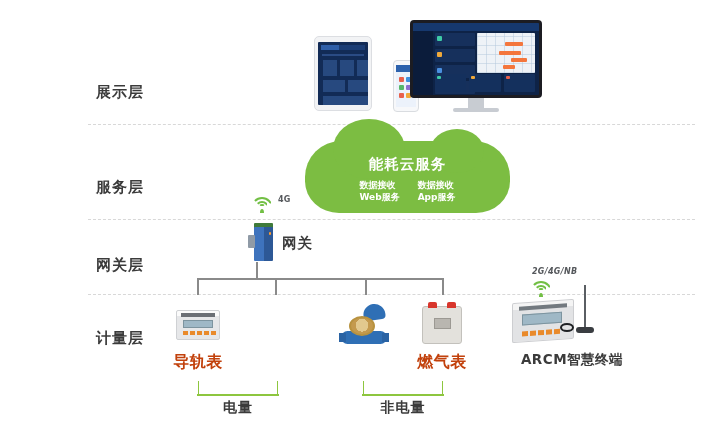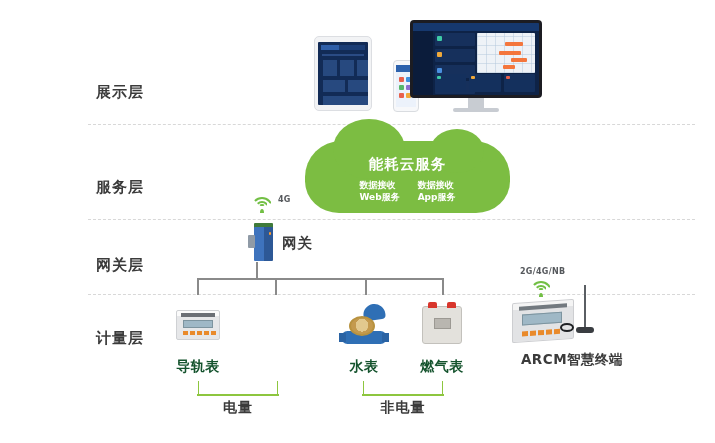--- a/index.html
+++ b/index.html
@@ -350,25 +350,25 @@
   .meter {
     position: absolute;
     width: 76px;
     text-align: center;
   }
   .meter .art {
     height: 50px;
     position: relative;
   }
   .meter .cap {
-    font-size: 14px;
-    font-weight: 700;
-    color: #14532d;
+    font-size: 16px;
+    font-weight: 700;
+    color: #c2410c;
     letter-spacing: .5px;
-    margin-top: 8px;
+    margin-top: 2px;
   }
 
   
   .din {
     position: absolute; left: 50%; top: 10px;
     transform: translateX(-50%);
     width: 44px; height: 30px;
     background: linear-gradient(180deg,#fbfbfb 0 18%, #e6e7e9 18% 100%);
     border: 1px solid #cfd1d4;
     border-radius: 2px;
@@ -499,25 +499,26 @@
   }
 
   
   .arcm {
     position: absolute;
     left: 498px; top: 265px;
     width: 150px; height: 110px;
   }
   .arcm-net {
     position: absolute;
-    left: 22px; top: 2px;
+    left: 34px; top: 2px;
     font-size: 8px;
     font-weight: 700;
     color: #55585c;
     letter-spacing: .3px;
+    font-style: italic;
   }
   .arcm-wifi {
     position: absolute;
     left: 30px; top: 14px;
     width: 26px; height: 18px;
   }
   .arcm-dev {
     position: absolute;
     left: 14px; top: 36px;
     width: 62px; height: 40px;
@@ -719,21 +720,20 @@
 
 
   <div class="meter" style="left:166px;">
     <div class="art">
       <div class="water">
         <div class="water-lid"></div>
         <div class="water-body"></div>
         <div class="water-dial"></div>
       </div>
     </div>
-    <div class="cap">水表</div>
   </div>
 
   <div class="meter" style="left:244px;">
     <div class="art">
       <div class="gas">
         <div class="gas-pipe l"></div>
         <div class="gas-pipe r"></div>
         <div class="gas-disp"></div>
       </div>
     </div>

